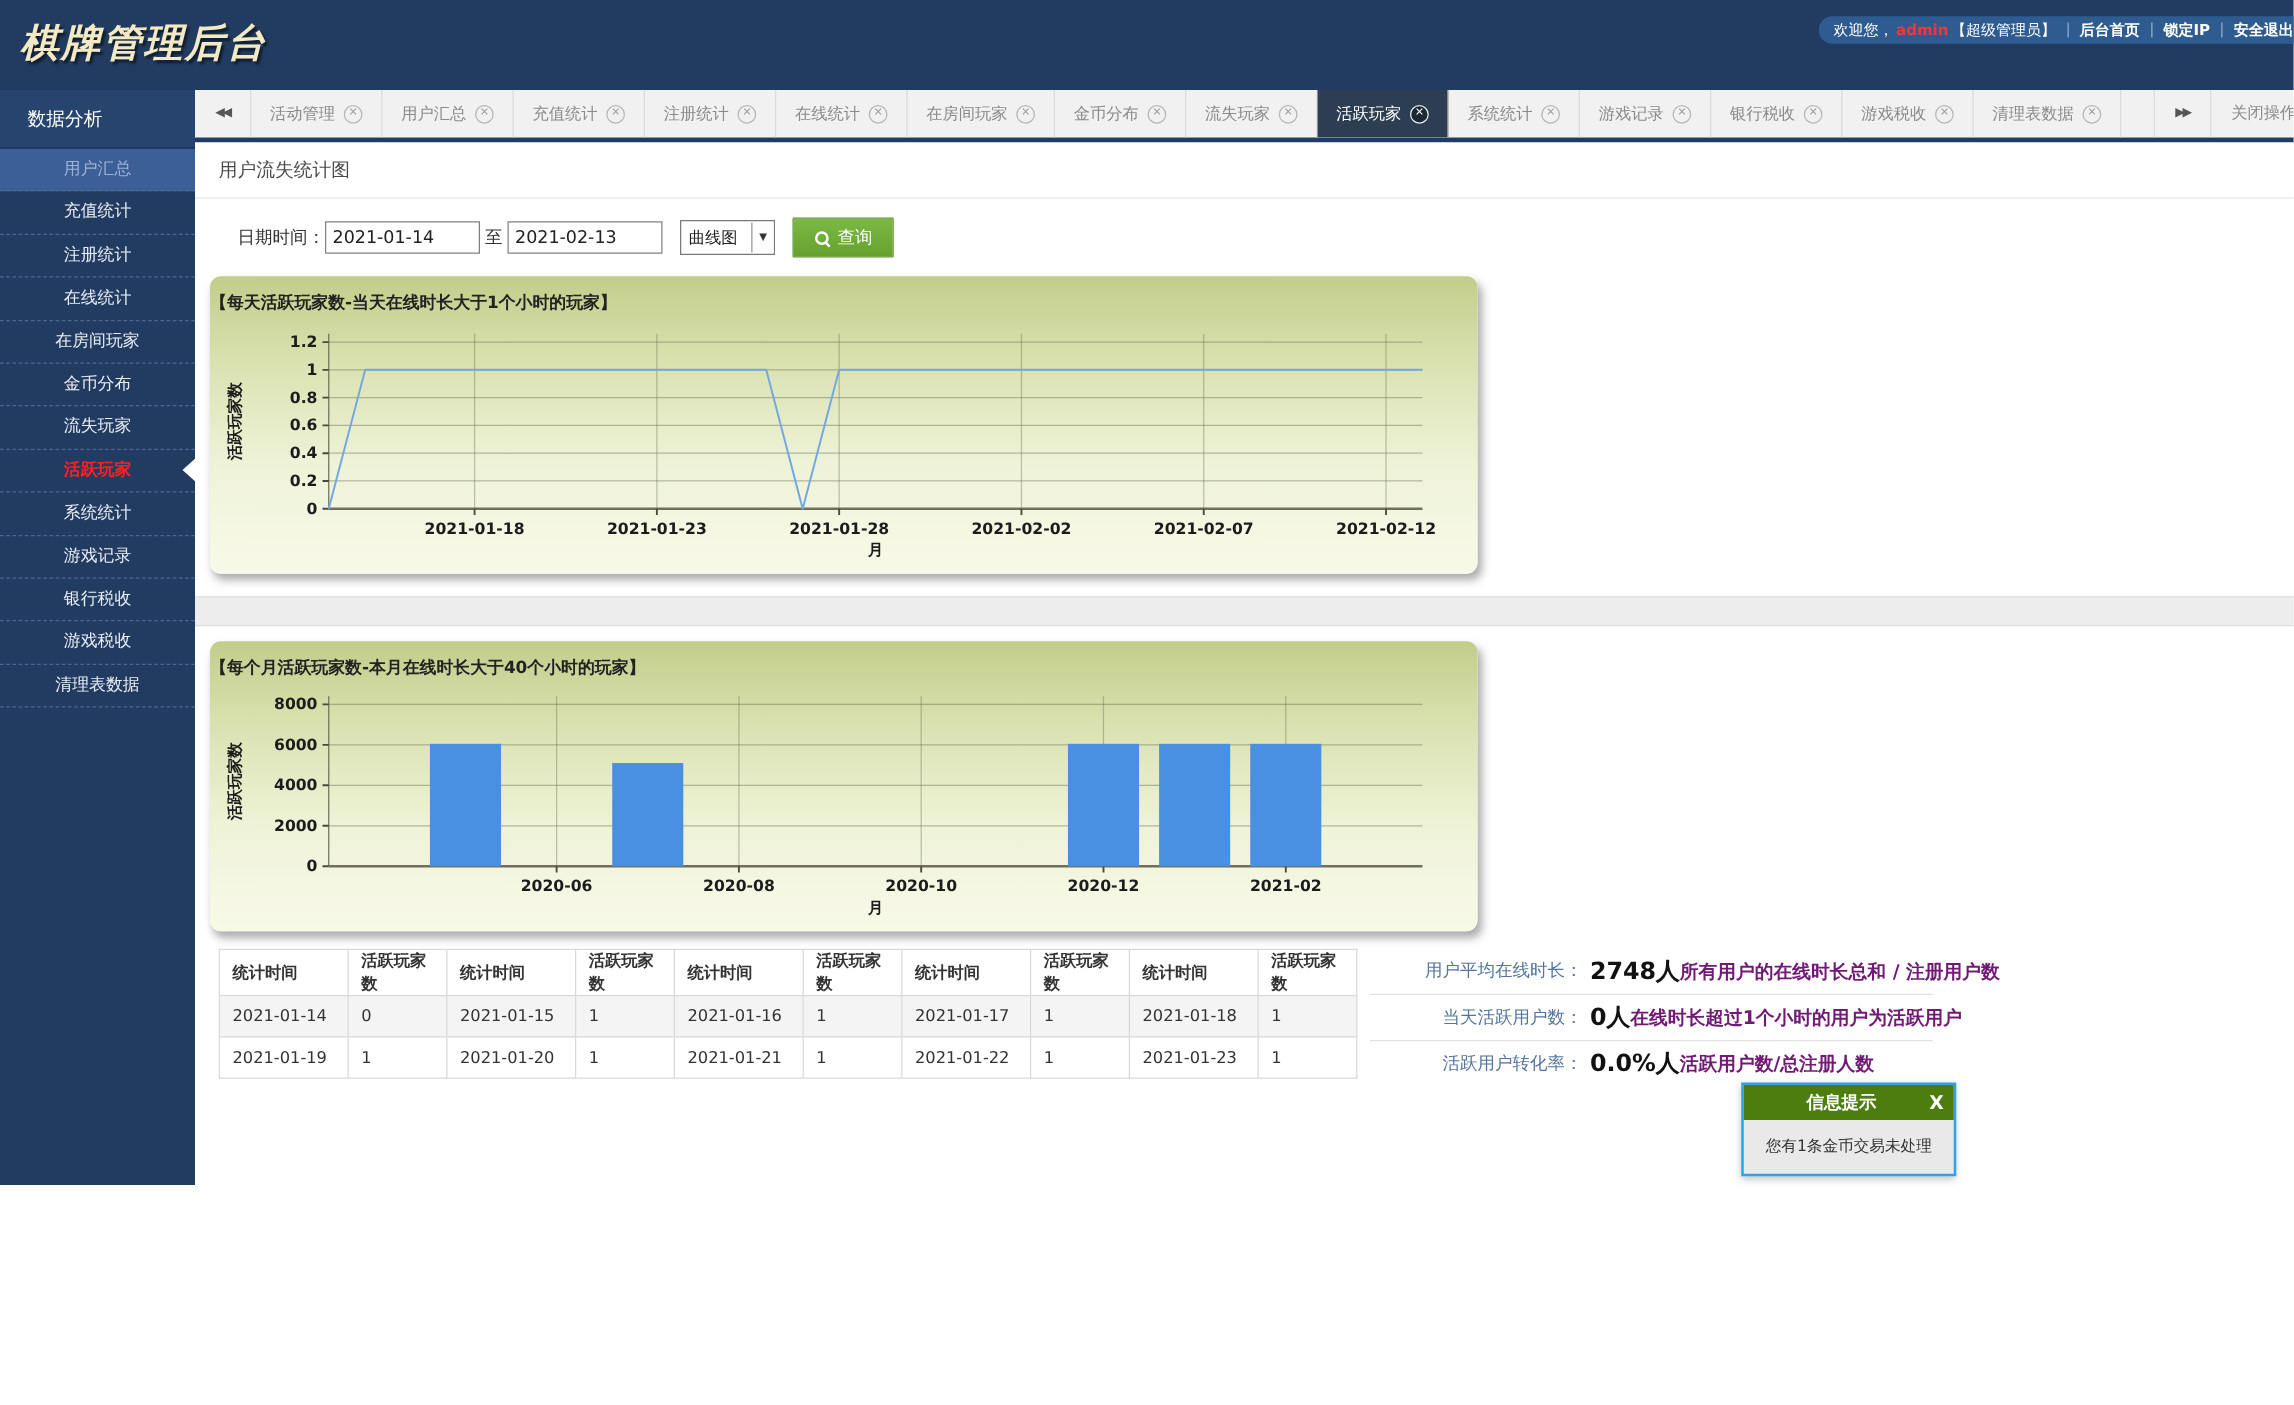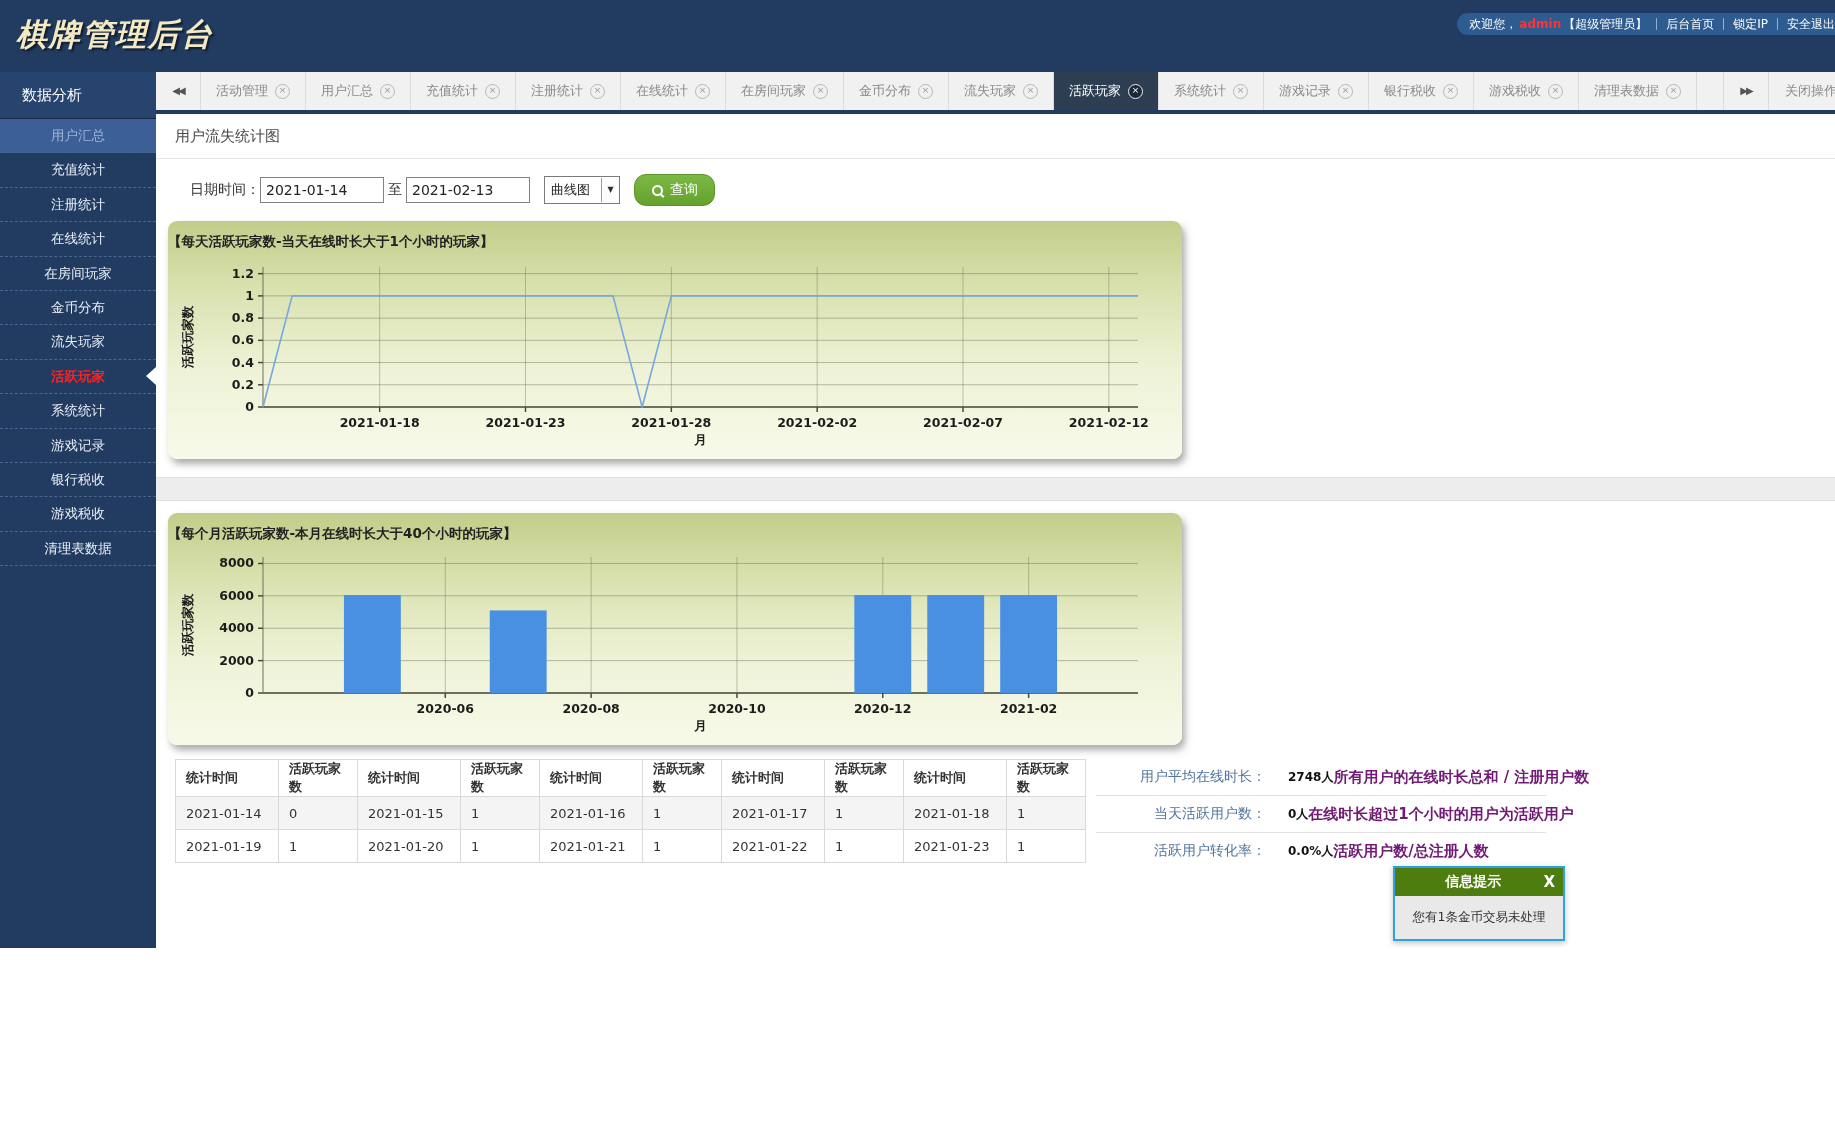--- a/index.html
+++ b/index.html
@@ -8,21 +8,21 @@
 
   
   .topbar{position:relative;height:72px;background:#223c61;overflow:hidden;}
   .logo{display:inline-block;margin:14px 0 0 16px;font-size:31px;font-weight:bold;
     font-style:italic;color:#f3eac4;letter-spacing:2px;text-shadow:2px 2px 2px rgba(0,0,0,.55);}
   .userpill{position:absolute;top:13px;right:-14px;height:22px;line-height:22px;
     background:#2e5c91;border-radius:11px;padding:0 14px 0 12px;display:flex;align-items:center;
     gap:9px;font-size:12px;color:#fff;white-space:nowrap;}
   .userpill .uname{color:#ff3333;font-weight:bold;padding:0 2px;}
   .userpill .pipe{width:1px;height:12px;background:rgba(255,255,255,.5);display:inline-block;}
-  .userpill a{color:#fff;text-decoration:none;}
+  .userpill a{color:#fff;text-decoration:none;font-weight:bold;}
 
   
   .body{display:flex;align-items:flex-start;}
   .sidebar{width:156px;height:876px;background:#223c61;display:flex;flex-direction:column;}
   .side-head{height:46px;line-height:46px;padding-left:22px;font-size:15px;color:#fff;
     background:#26446e;border-bottom:1px solid #17294a;}
   .side-item{position:relative;height:33.4px;line-height:33.4px;text-align:center;
     font-size:13.5px;color:#e9eef6;border-bottom:1px dashed #4a668f;cursor:pointer;}
   .side-item.hl{background:#3c5f97;color:#9db3d6;}
   .side-item.active{color:#ff2020;font-weight:bold;}
@@ -62,21 +62,21 @@
   .filters .flabel{font-size:14px;color:#333;}
   .filters input{width:112px;height:24px;border:1px solid #828282;font-size:14px;color:#222;
     padding:0 5px;font-family:inherit;}
   .filters .to{font-size:14px;color:#333;margin:0 4px;}
   .select{display:flex;align-items:center;height:26px;border:1px solid #7a7a7a;background:#fff;
     margin-left:14px;cursor:pointer;}
   .select .select-val{font-size:13px;color:#222;padding:0 6px;width:44px;}
   .select .select-arrow{width:17px;height:24px;line-height:24px;text-align:center;border-left:1px solid #999;
     font-size:8px;color:#333;background:#fdfdfd;}
   .qbtn{display:inline-flex;align-items:center;gap:6px;height:30px;padding:0 16px;margin-left:14px;
-    background:linear-gradient(#7cb944,#66a12e);border:1px solid #5c9429;border-radius:12px;
+    background:linear-gradient(#7cb944,#66a12e);border:1px solid #5c9429;border-radius:1px;
     color:#fff;font-size:14px;cursor:pointer;}
   .mag{position:relative;width:13px;height:13px;display:inline-block;}
   .mag::before{content:'';position:absolute;left:1px;top:1px;width:7px;height:7px;
     border:2px solid #fff;border-radius:50%;}
   .mag::after{content:'';position:absolute;left:10px;top:9px;width:2px;height:5px;background:#fff;
     transform:rotate(-45deg);}
 
   
   .panel{width:1014px;margin-left:12px;border-radius:9px;padding-top:12px;
     background:linear-gradient(180deg,#c2cd8a 0%,#d9e1af 28%,#eef2d6 62%,#f8fae9 100%);
@@ -94,21 +94,21 @@
     padding:0 10px;text-align:left;}
   table.data th{height:34px;font-weight:bold;}
   table.data td{height:32px;}
   table.data td.datecol,table.data th.datecol{width:82px;}
   table.data td.numcol,table.data th.numcol{width:58px;}
   table.data tbody tr:nth-child(odd){background:#f4f4f4;}
   .stats{margin-left:10px;width:450px;}
   .stat-row{display:flex;align-items:center;height:36px;padding-left:10px;}
   .stat-row:not(:last-child){border-bottom:1px solid #e2e2e2;}
   .stat-label{width:160px;text-align:right;color:#52749e;font-size:14px;flex:none;}
-  .stat-value{color:#111;font-weight:bold;font-size:12px;margin-left:22px;white-space:nowrap;}
+  .stat-value{color:#111;font-weight:bold;font-size:19px;margin-left:6px;white-space:nowrap;}
   .stat-desc{color:#701a75;font-weight:bold;font-size:15px;white-space:nowrap;}
 
   
   .notify{position:absolute;left:1393px;top:866px;width:168px;border:2px solid #2fa3e0;
     background:#e9e9e9;box-shadow:0 2px 6px rgba(0,0,0,.25);}
   .notify-head{height:28px;background:#4d7c0f;color:#fff;display:flex;align-items:center;padding:0 8px;}
   .notify-title{flex:1;text-align:center;font-size:14px;font-weight:bold;}
   .notify-x{font-size:15px;font-weight:bold;cursor:pointer;}
   .notify-body{padding:13px 6px;font-size:12.5px;color:#333;text-align:center;white-space:nowrap;}
 </style>

